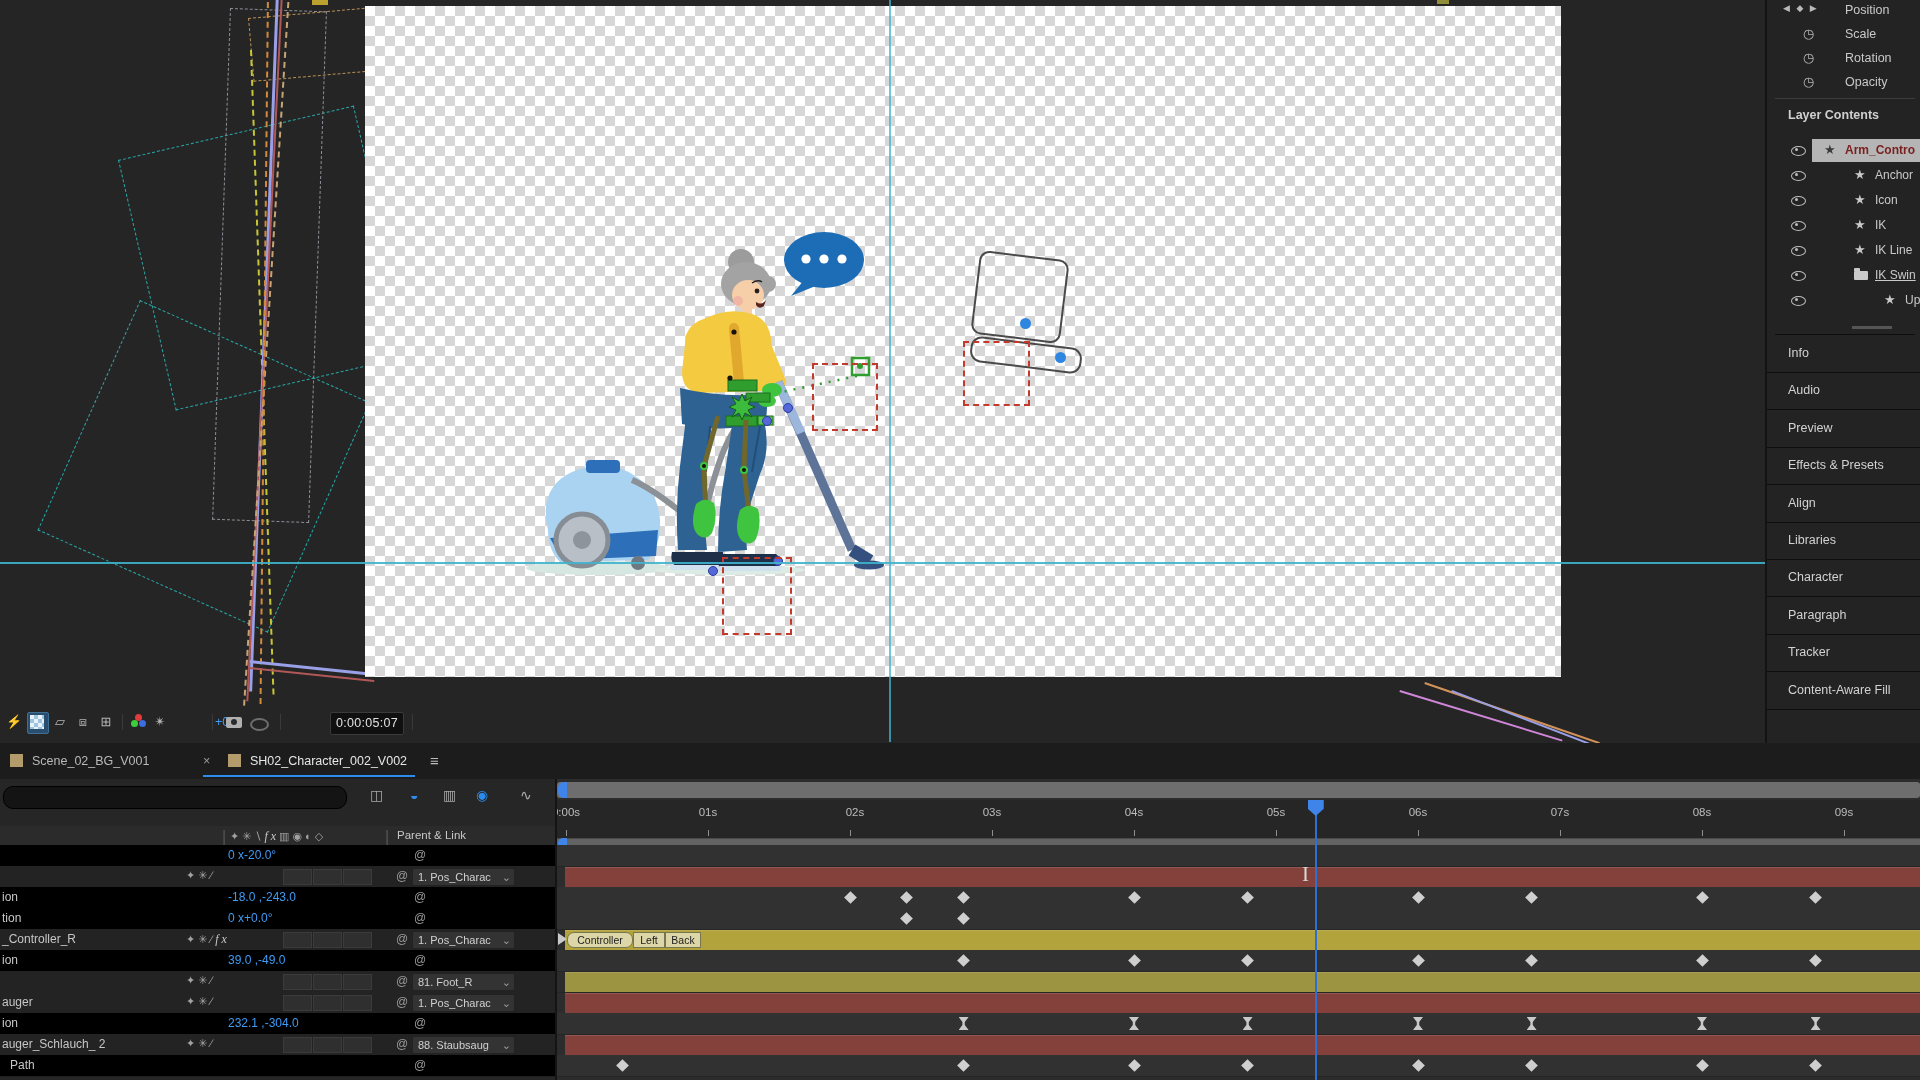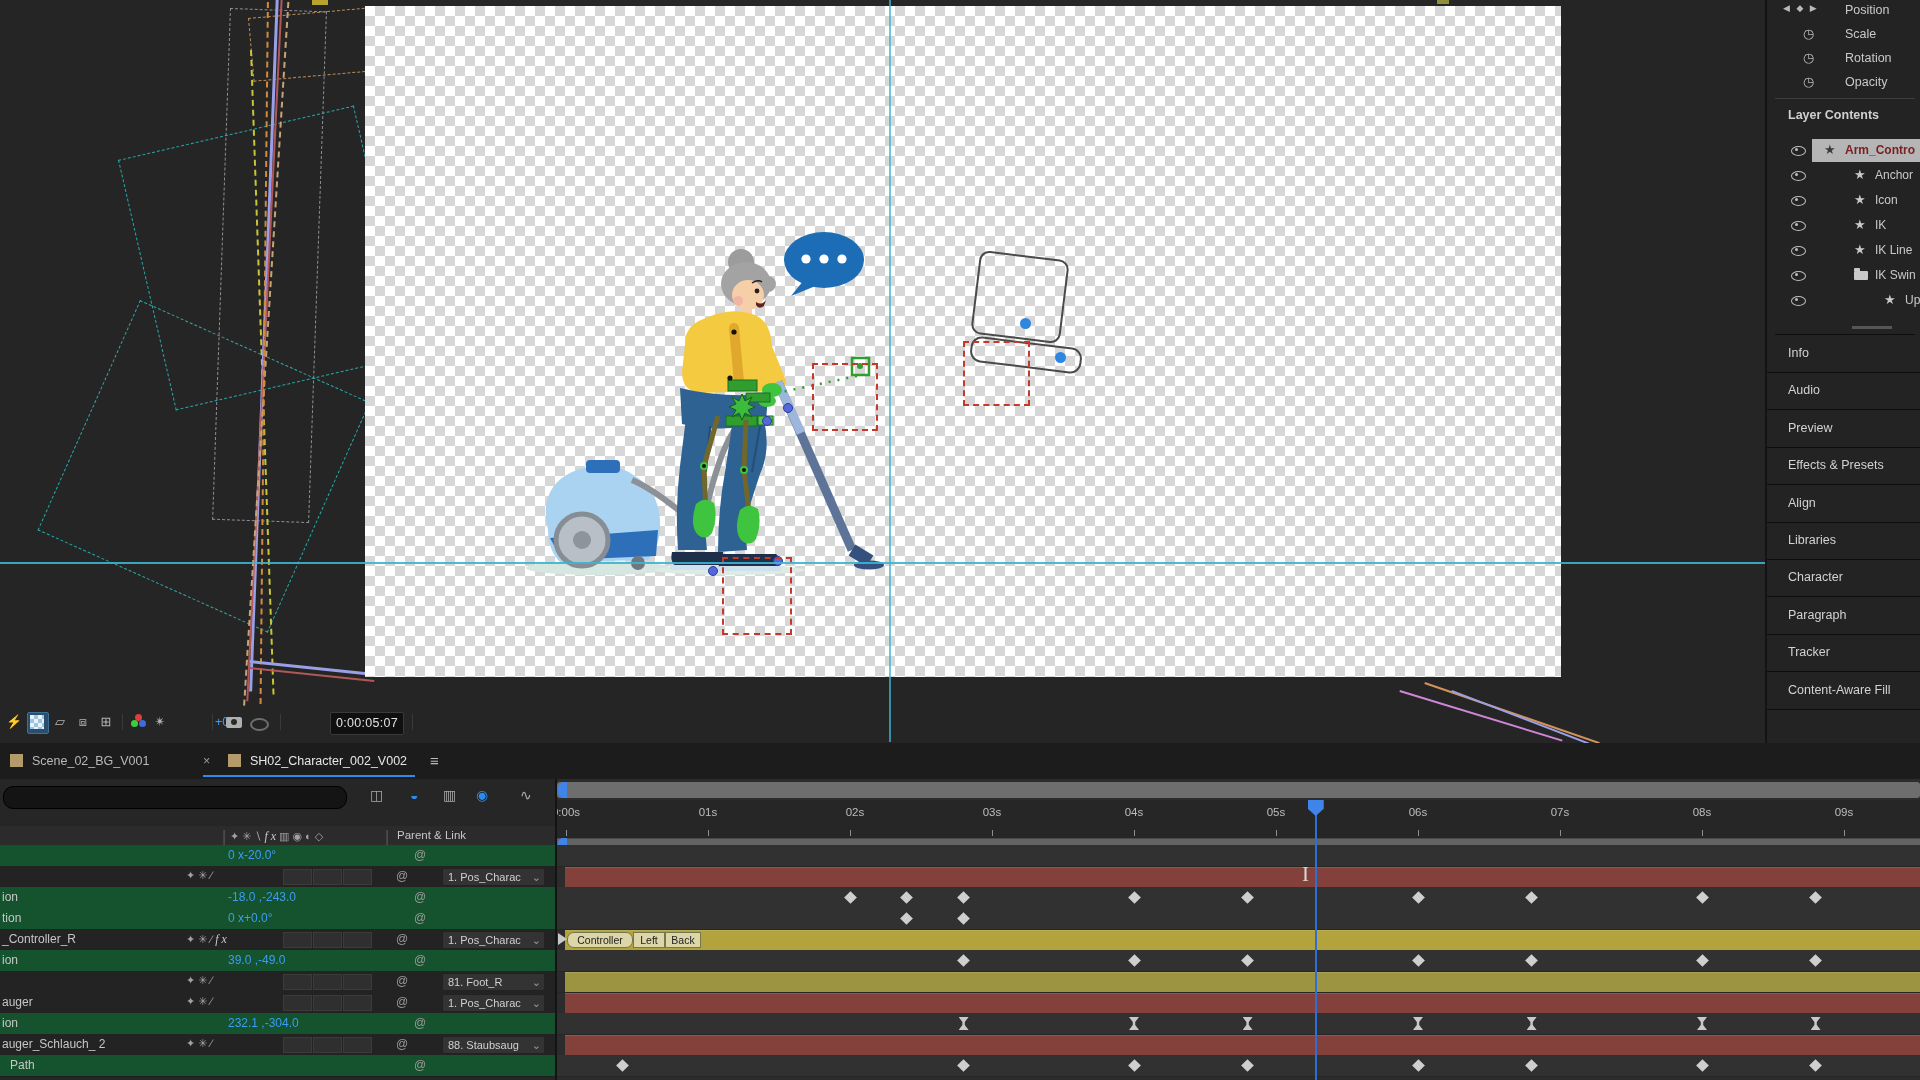--- a/index.html
+++ b/index.html
@@ -50,26 +50,26 @@
   .ptab span{position:absolute;left:21px;font-size:12.5px;line-height:37px;color:#d2d2d2;white-space:nowrap;}
   
   #tl-left{left:0;top:779px;width:557px;height:301px;background:#262626;overflow:hidden;}
   #tl-graph{left:557px;top:779px;width:1363px;height:301px;background:#2c2c2c;overflow:hidden;}
   #tl-divider{left:555px;top:779px;width:2px;height:301px;background:#141414;}
   #searchbox{left:3px;top:7px;width:342px;height:21px;background:#141414;border:1px solid #000;border-radius:10px;}
   .tlt-icon{position:absolute;top:8px;color:#a8a8a8;font-size:14px;}
   #colhead{position:absolute;left:0;top:47px;width:557px;height:19px;background:#2b2b2b;border-bottom:1px solid #1b1b1b;}
   .swicons{color:#a2a2a2;font-size:11px;letter-spacing:3px;}
   .tl-row-left{position:absolute;left:0;width:557px;height:21px;border-bottom:1px solid #1f1f1f;}
-  .row-prop{background:#14532d;} .row-layer{background:#232323;}
+  .row-prop{background:#000000;} .row-layer{background:#232323;}
   .frag{position:absolute;left:2px;font-size:12px;line-height:20px;color:#c6c6c6;white-space:nowrap;}
   .pval{position:absolute;left:228px;font-size:12px;line-height:20px;color:#3f9bf4;white-space:nowrap;}
   .whip{position:absolute;font-size:12px;line-height:20px;color:#9a9a9a;}
   .pcell{position:absolute;top:3px;width:27px;height:14px;background:#2f2f2f;border:1px solid #3b3b3b;}
-  .pdrop{position:absolute;left:442px;top:2px;width:96px;height:16px;background:#333;border:1px solid #222;border-radius:2px;
+  .pdrop{position:absolute;left:412px;top:2px;width:96px;height:16px;background:#333;border:1px solid #222;border-radius:2px;
      font-size:11px;line-height:16px;color:#d0d0d0;padding-left:5px;overflow:hidden;white-space:nowrap;}
   .pdrop i{position:absolute;right:3px;top:0;font-style:normal;color:#9a9a9a;}
   .fxi{font-style:italic;font-family:"Liberation Serif",serif;font-size:12px;color:#c9c9c9;}
   .grow{position:absolute;left:0;width:1363px;height:21px;border-bottom:1px solid #262626;}
   .grow-prop{background:#313131;}
   .bar{position:absolute;left:8px;right:0;top:1px;height:19px;}
   .kf{position:absolute;width:9px;height:9px;background:#cfcfcf;transform:rotate(45deg);}
   .kfh{position:absolute;width:10px;height:13px;background:#c9c9c9;
        clip-path:polygon(0 0,100% 0,62% 38%,62% 62%,100% 100%,0 100%,38% 62%,38% 38%);}
   .mkbox{position:absolute;top:3px;height:14px;background:#ddd6a8;border:1px solid #77774f;color:#1d1d1d;
@@ -275,21 +275,21 @@
         <div class="lc-label" style="left: 108px;">IK</div>
       </div>
       <div class="lc-item" style="top: 102px;">
         <div class="eye"></div>
         <div class="star" style="left: 87px;">★</div>
         <div class="lc-label" style="left: 108px;">IK Line</div>
       </div>
       <div class="lc-item" style="top: 127px;">
         <div class="eye"></div>
         <div class="folder" style="left: 87px;"></div>
-        <div class="lc-label" style="left: 108px;">IK Swin</div>
+        <div class="lc-label" style="left: 108px; text-decoration: underline;">IK Swin</div>
       </div>
       <div class="lc-item" style="top: 152px;">
         <div class="eye"></div>
         <div class="star" style="left: 117px;">★</div>
         <div class="lc-label" style="left: 138px;">Up</div>
       </div>
       <div class="lc-item" style="top: 182px;">
         <div class="star" style="left: 95px; top: 14px; color: rgb(138, 138, 138);">★</div>
       </div>
     </div>

